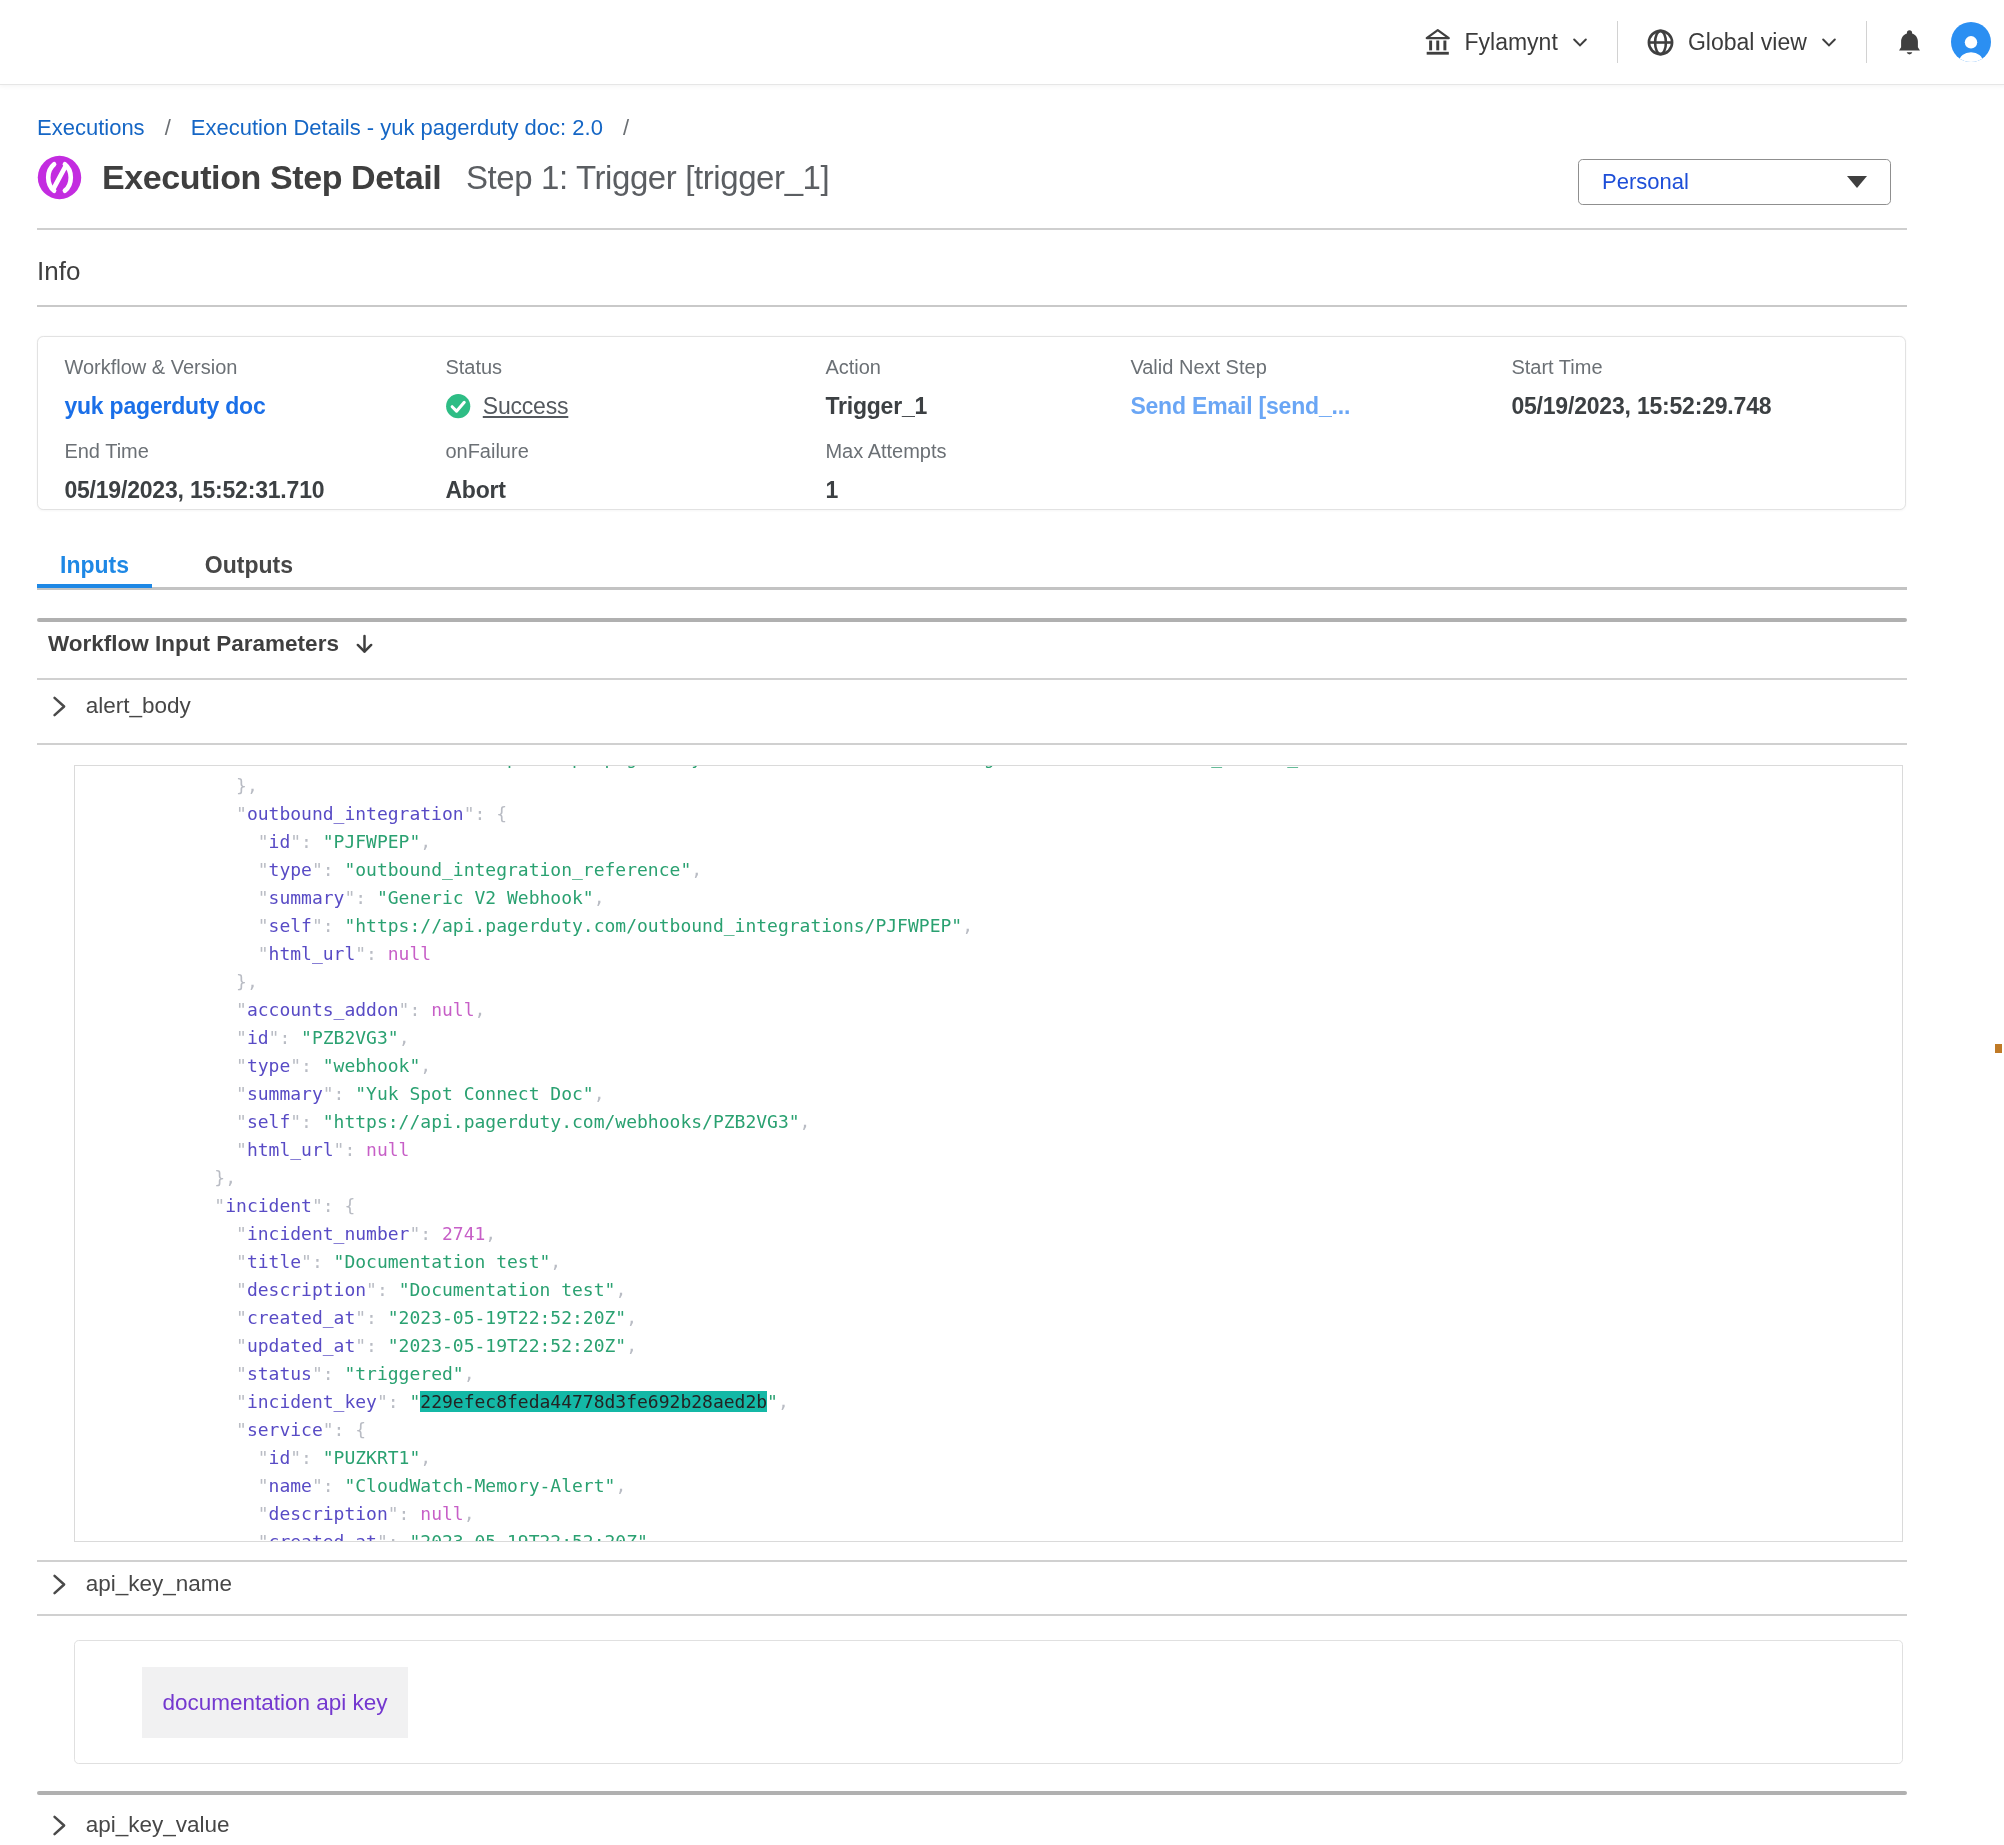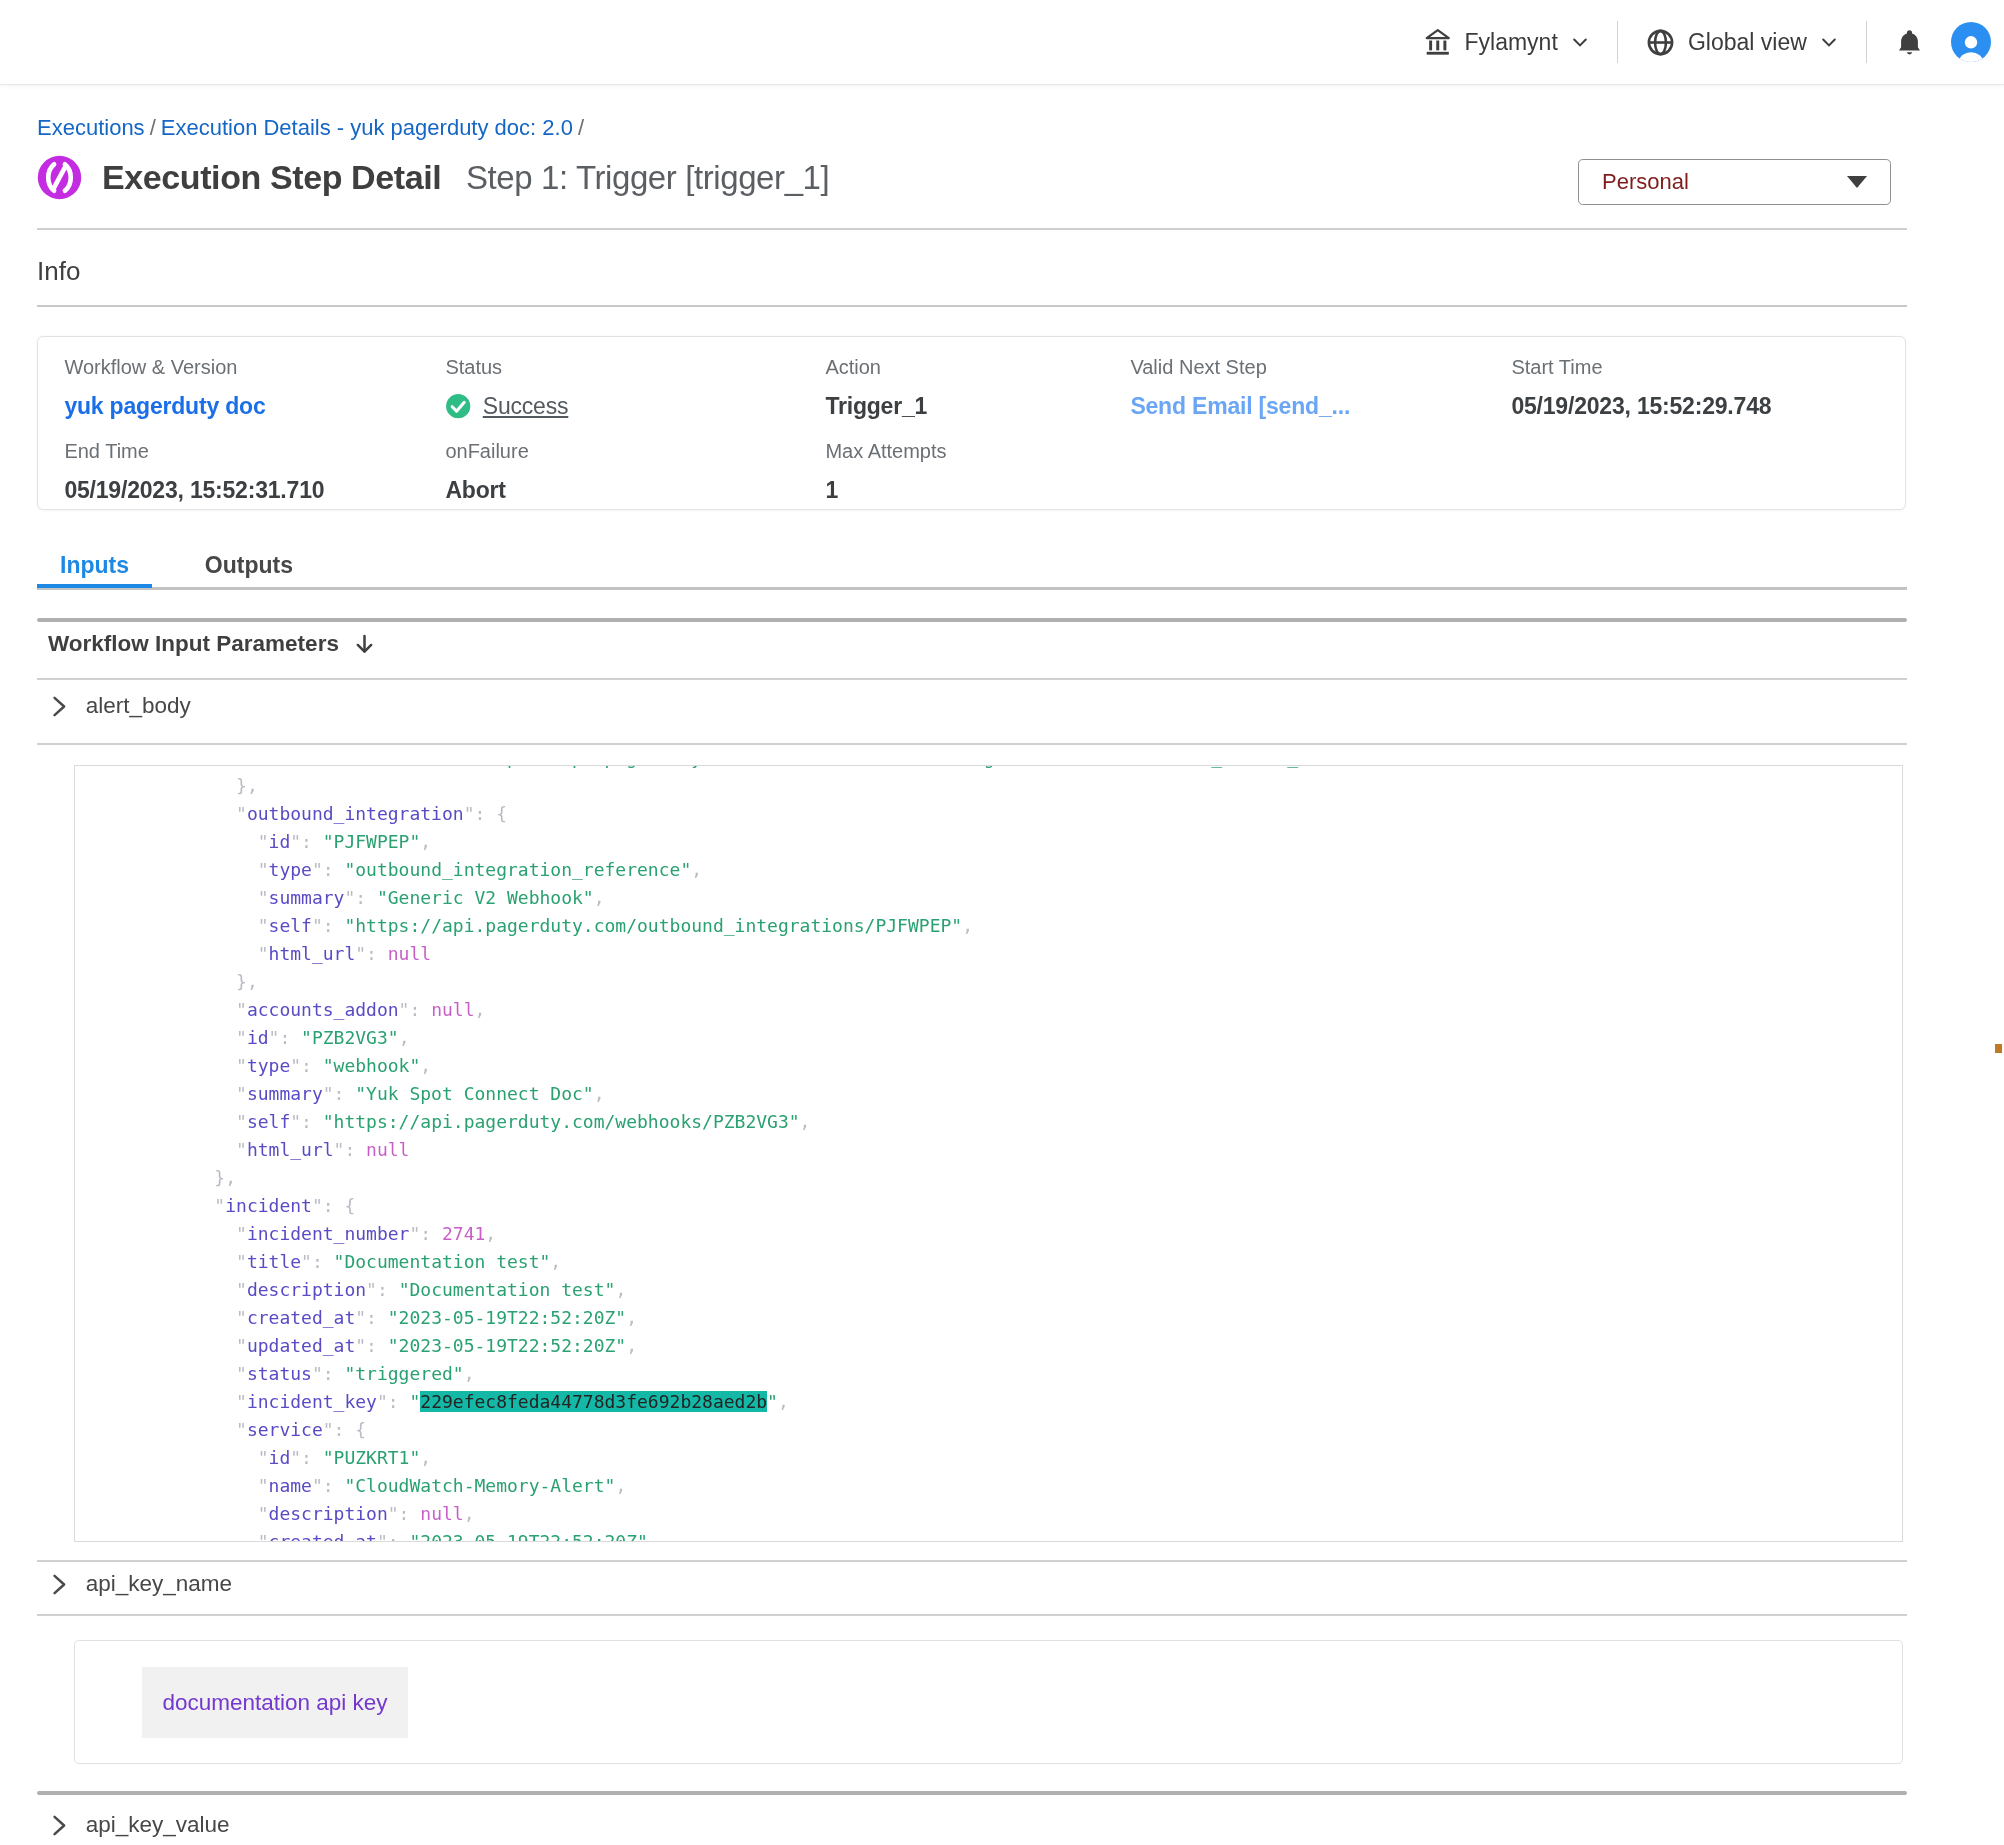--- a/index.html
+++ b/index.html
@@ -8,30 +8,30 @@
 
   
   .header { position:absolute; top:0; left:0; width:2005px; height:85px; background:#fff;
             border-bottom:0.8px solid #e6e6e6; box-shadow:0 2.3px 4.7px rgba(0,0,0,.05);
             display:flex; align-items:center; justify-content:flex-end; gap:26.4px; padding-right:14px; z-index:5;padding-left:15px;}
   .hitem { display:flex; align-items:center; gap:12.4px; font-size:23px; color:#3b3b3b; cursor:pointer; }
   .vdiv { width:1.6px; height:42px; background:#d2d2d2; }
   .avatar { width:40px; height:40px; border-radius:50%; background:#2b8ff2; display:flex; align-items:flex-end; justify-content:center; overflow:hidden; }
 
   
-  .breadcrumb { position:absolute; top:115px; left:37px; font-size:22px; display:flex; gap:5px; align-items:center;}
+  .breadcrumb { position:absolute; top:115px; left:37px; font-size:22px; display:flex; gap:20px; align-items:center;}
   .bc-link { color:#1566c5; cursor:pointer; }
   .bc-sep { color:#6b6f73; }
   .titlerow { position:absolute; top:155px; left:37px; display:flex; align-items:center; gap:20px; }
   .logo { width:45px; height:45px; }
   .h1 { font-size:34px; font-weight:700; color:#3f3f3f; letter-spacing:-0.4px;}
   .h1sub { font-size:33px; font-weight:400; color:#5b5e62; margin-left:4.7px; letter-spacing:-0.4px;}
   .scope { position:absolute; top:159px; left:1578px; width:313px; height:46px; border:1.6px solid #8f8f8f;
            border-radius:4.7px; background:#fff; display:flex; align-items:center; padding:0 23px;
-           font-size:22px; color:#7f1d1d; cursor:pointer; }
+           font-size:22px; color:#1d4ed8; cursor:pointer; }
   .scope .caret { margin-left:auto; width:0; height:0; border-left:10px solid transparent;
                   border-right:10px solid transparent; border-top:12.4px solid #3f3f3f; }
 
   
   .hr { position:absolute; left:37px; width:1870px; background:#cfcfcf; height:1.6px; }
   .hr.thick { height:3.9px; background:#b0b0b0; border-radius:2.3px; }
 
   .info-h { position:absolute; top:256px; left:37px; font-size:26px; color:#3f3f3f; }
 
   

